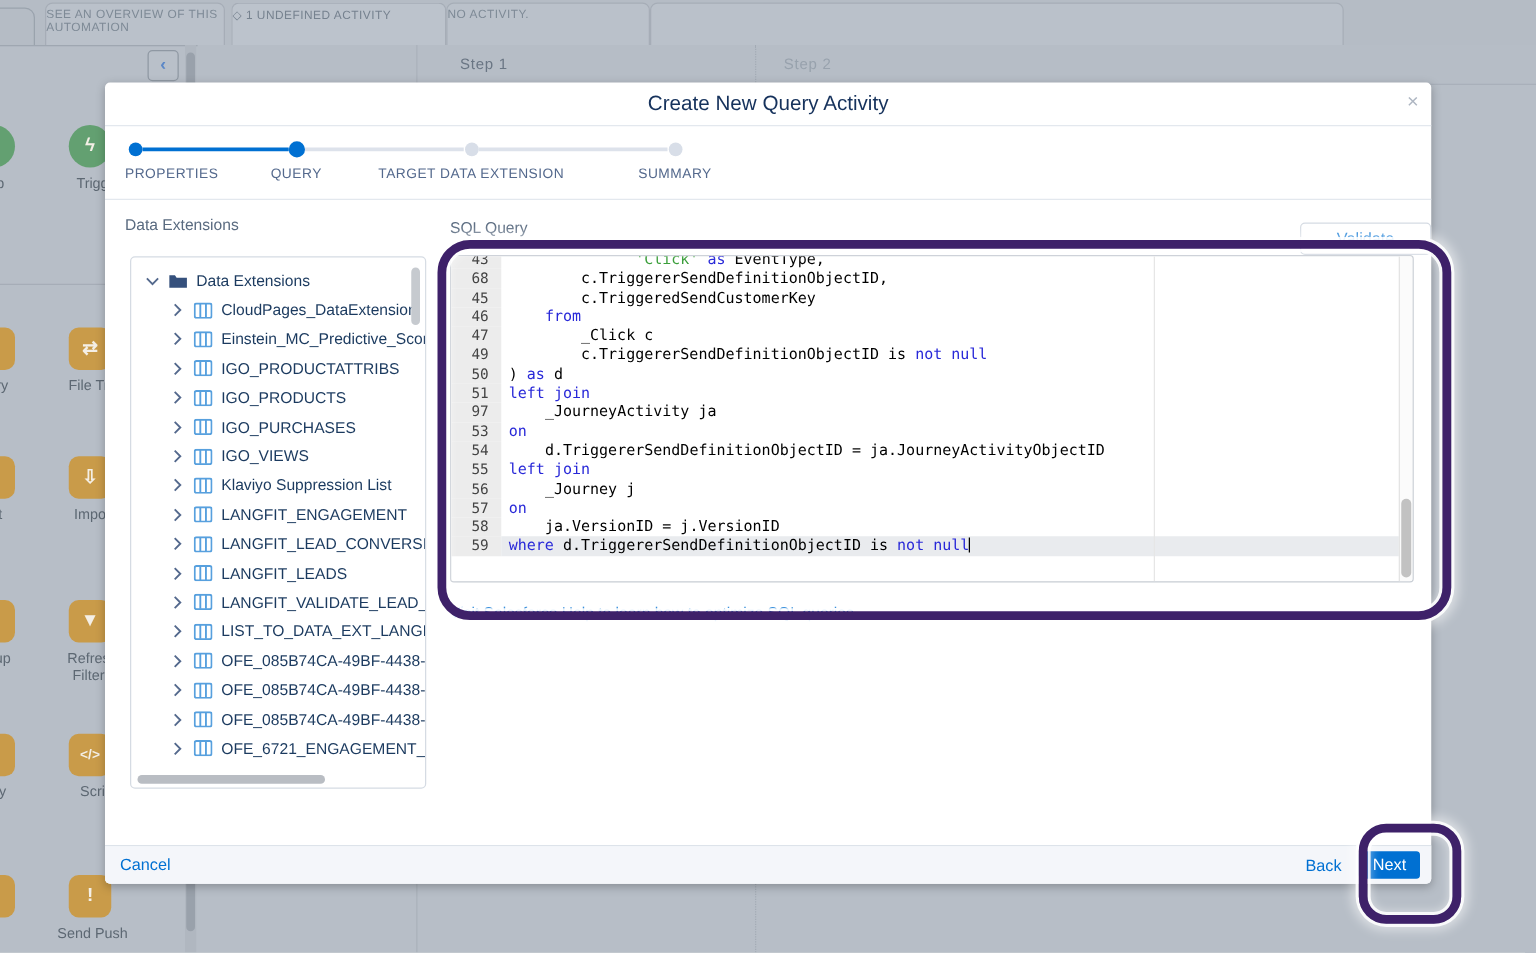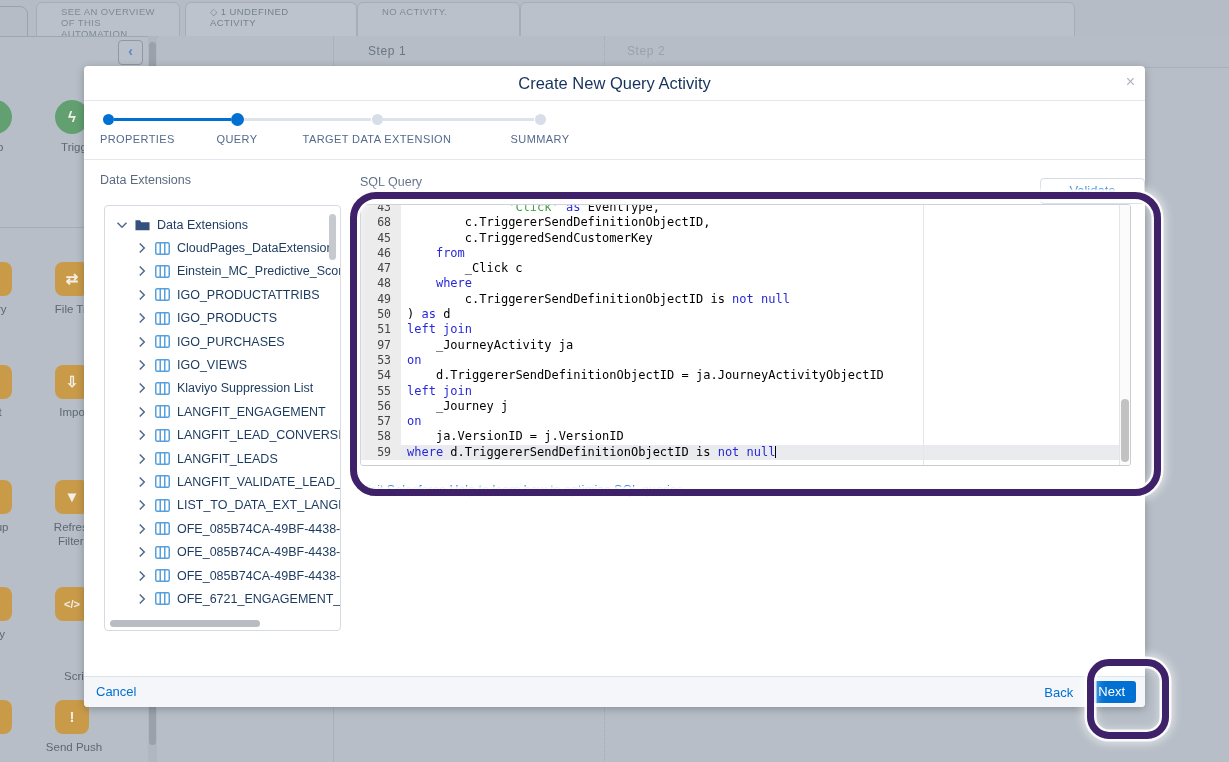--- a/index.html
+++ b/index.html
@@ -1,21 +1,21 @@
 <!DOCTYPE html>
 <html><head>
 <meta charset="utf-8">
 <style>
   html,body{margin:0;padding:0;}
   body{font-family:"Liberation Sans",sans-serif;background:#8d97a3;}
   .stage{position:relative;width:1229px;height:762px;overflow:hidden;background:#b7bec7;}
 
   
   .bg-tabs{position:absolute;left:0;top:0;width:1229px;height:36px;background:#b5bcc5;border-bottom:1px solid #9fa7b1;overflow:hidden;}
-  .bg-card{position:absolute;top:2px;height:42px;background:#bac1ca;border:1px solid #a6adb7;border-radius:6px 6px 0 0;box-sizing:border-box;color:#7e8a96;font-size:9.5px;letter-spacing:.4px;padding:3px 24px;overflow:hidden;}
+  .bg-card{position:absolute;top:2px;height:42px;background:#bac1ca;border:1px solid #a6adb7;border-radius:6px 6px 0 0;box-sizing:border-box;color:#7e8a96;font-size:9.5px;letter-spacing:.4px;padding:3px 0;overflow:hidden;}
   .bg-card.active{border-bottom:3px solid #3f87cf;background:#bcc3cc;color:#76828f;}
   .bg-corner{position:absolute;left:-34px;top:6px;width:60px;height:86px;border:1px solid #9aa3ad;border-radius:8px;}
   .bg-header{position:absolute;left:158px;top:36px;width:1071px;height:32px;background:#b6bdc6;border-bottom:1px solid #a9b0ba;box-sizing:border-box;}
   .bg-colsep{position:absolute;top:36px;bottom:0;width:0;border-left:1px solid #aab1bb;}
   .bg-colsep.dotted{border-left-style:dotted;border-left-color:#a3abb5;}
   .bg-colname{position:absolute;top:44px;font-size:12px;color:#6a7684;letter-spacing:.6px;}
   .bg-colname.first{color:#4e5e6e;font-weight:bold;}
   .bg-colname.faded{color:#98a2ad;}
   .bg-back{position:absolute;left:118px;top:40px;width:23px;height:23px;border:1px solid #8f98a3;border-radius:4px;background:#b9c0c9;color:#5b87c7;font-size:14px;line-height:21px;text-align:center;font-weight:bold;}
   .bg-vsb-track{position:absolute;left:148px;top:36px;width:9px;bottom:0;background:#b0b7c0;}
@@ -120,21 +120,21 @@
       <div class="pal-label" style="left: -35px; top: 405px;">nt</div>
       <div class="pal-icon" style="left: 55px; top: 365px;">⇩</div>
       <div class="pal-label" style="left: 42px; top: 405px;">Impor</div>
       <div class="pal-icon" style="left: -22px; top: 480px;"></div>
       <div class="pal-label" style="left: -35px; top: 520px;">roup</div>
       <div class="pal-icon" style="left: 55px; top: 480px;">▼</div>
       <div class="pal-label" style="left: 42px; top: 520px;">Refresh Filtere</div>
       <div class="pal-icon" style="left: -22px; top: 587px;"></div>
       <div class="pal-label" style="left: -35px; top: 627px;">ery</div>
       <div class="pal-icon" style="left: 55px; top: 587px; font-size: 11px;">&lt;/&gt;</div>
-      <div class="pal-label" style="left: 42px; top: 627px; margin-top: 42px;">Scri</div>
+      <div class="pal-label" style="left: 42px; top: 627px;">Scri</div>
       <div class="pal-icon" style="left: -22px; top: 700px;"></div>
       <div class="pal-icon" style="left: 55px; top: 700px;">!</div>
       <div class="pal-label" style="left: 42px; top: 740px;">Send Push</div>
     </div>
 
   <div class="modal">
     <div class="m-titlebar">
       <div class="m-title">Create New Query Activity</div>
       <div class="m-close">×</div>
     </div>
@@ -350,21 +350,20 @@
     <div class="section-label" style="left:276px;top:109px">SQL Query</div>
     <button class="validate-btn">Validate Syntax</button>
 
     <div class="editor">
       <div class="ed-rows" id="codeRows">
           <div class="code-line"><span class="ln">43</span><span class="src">              <span class="str">'Click'</span><span> </span><span class="kw">as</span><span> EventType,</span></span></div>
           <div class="code-line"><span class="ln">68</span><span class="src">        <span>c.TriggererSendDefinitionObjectID,</span></span></div>
           <div class="code-line"><span class="ln">45</span><span class="src">        <span>c.TriggeredSendCustomerKey</span></span></div>
           <div class="code-line"><span class="ln">46</span><span class="src">    <span class="kw">from</span></span></div>
           <div class="code-line"><span class="ln">47</span><span class="src">        <span>_Click c</span></span></div>
-          <div class="code-line"><span class="ln">48</span><span class="src">    <span class="kw">where</span></span></div>
           <div class="code-line"><span class="ln">49</span><span class="src">        <span>c.TriggererSendDefinitionObjectID is </span><span class="kw">not null</span></span></div>
           <div class="code-line"><span class="ln">50</span><span class="src"><span>) </span><span class="kw">as</span><span> d</span></span></div>
           <div class="code-line"><span class="ln">51</span><span class="src"><span class="kw">left join</span></span></div>
           <div class="code-line"><span class="ln">97</span><span class="src">    <span>_JourneyActivity ja</span></span></div>
           <div class="code-line"><span class="ln">53</span><span class="src"><span class="kw">on</span></span></div>
           <div class="code-line"><span class="ln">54</span><span class="src">    <span>d.TriggererSendDefinitionObjectID = ja.JourneyActivityObjectID</span></span></div>
           <div class="code-line"><span class="ln">55</span><span class="src"><span class="kw">left join</span></span></div>
           <div class="code-line"><span class="ln">56</span><span class="src">    <span>_Journey j</span></span></div>
           <div class="code-line"><span class="ln">57</span><span class="src"><span class="kw">on</span></span></div>
           <div class="code-line"><span class="ln">58</span><span class="src">    <span>ja.VersionID = j.VersionID</span></span></div>

